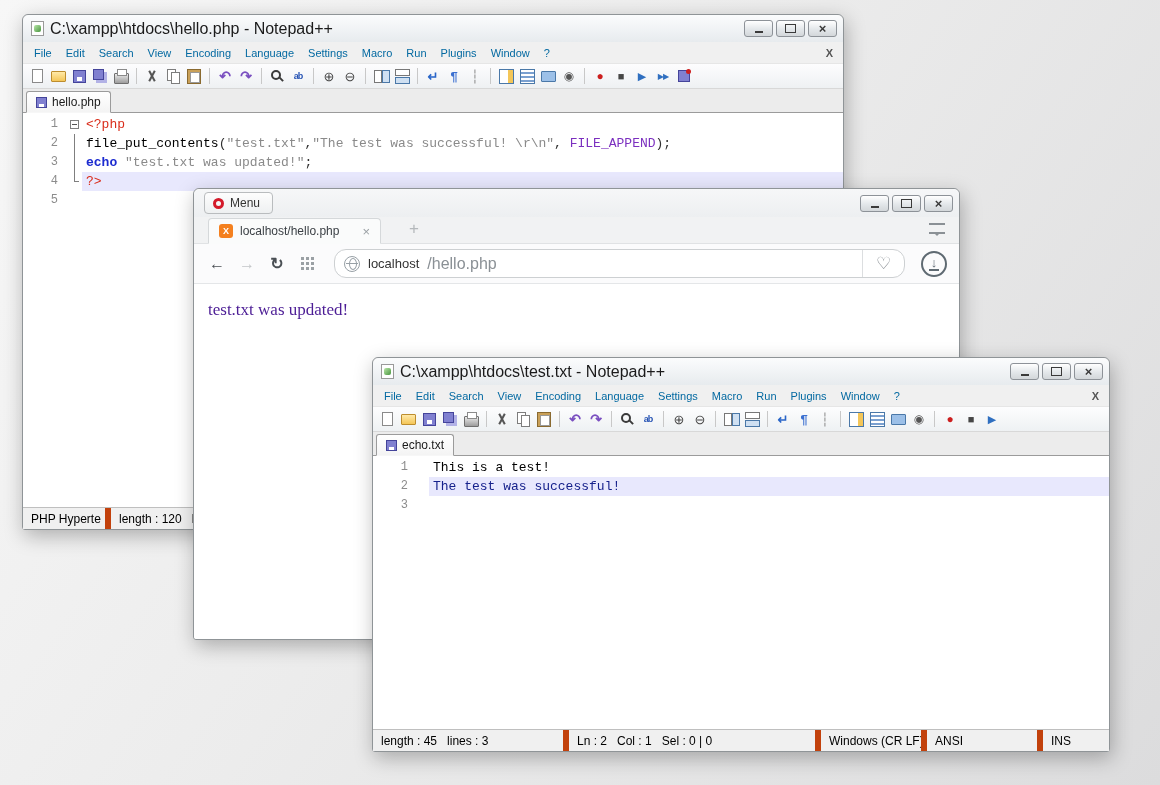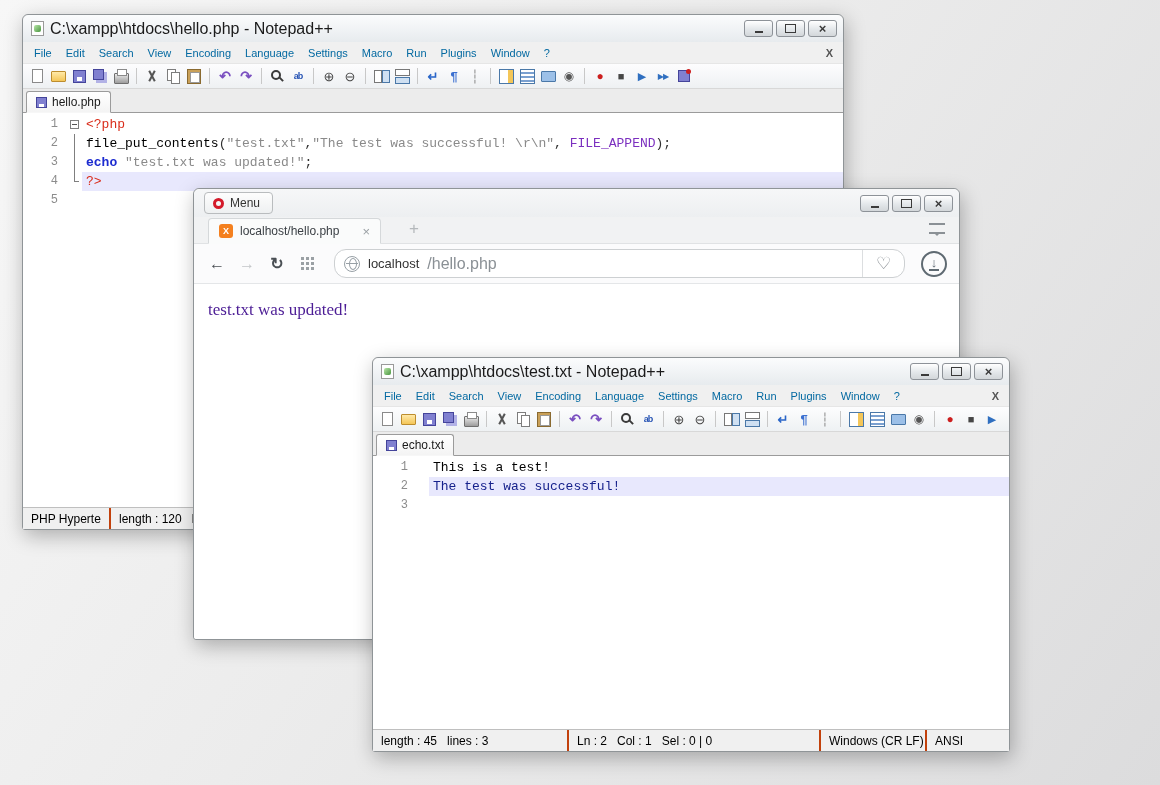--- a/index.html
+++ b/index.html
@@ -110,32 +110,32 @@
   .tk-fn { color:#000; }
   .tk-pun { color:#303030; }
   .tk-str { color:#8a8a8a; }
   .tk-const { color:#7b2fbf; }
   .tk-kw { color:#1c2bd0; font-weight:bold; }
   .tk-navy { color:#16218c; }
   .tk-plain { color:#000; }
   
   .statusbar { height:22px; flex:0 0 22px; background:#f0f0f0; border-top:1px solid #bfbfbf;
     display:flex; align-items:center; font-size:12px; color:#000; overflow:hidden; }
-  .st-seg { padding:0 8px; border-right:2px solid #c2410c; white-space:pre; overflow:hidden; height:100%; display:flex; align-items:center; }
+  .st-seg { padding:0 8px; border-right:6px solid #c2410c; white-space:pre; overflow:hidden; height:100%; display:flex; align-items:center; }
   .w1s1 { flex:0 0 88px; }
   .w1s2 { flex:0 0 420px; }
   .w3s1 { flex:0 0 196px; }
   .w3s2 { flex:0 0 252px; }
   .w3s3 { flex:0 0 106px; }
   .w3s4 { flex:0 0 116px; }
   .w3s5 { flex:1 1 auto; border-right:none; }
   
   #win1 { left:22px; top:14px; width:822px; height:516px; z-index:1; }
   #opera { left:193px; top:188px; width:767px; height:452px; z-index:2; background:#fff; }
-  #win3 { left:372px; top:357px; width:638px; height:395px; z-index:3; }
+  #win3 { left:372px; top:357px; width:738px; height:395px; z-index:3; }
   
   .o-top { height:28px; flex:0 0 28px; display:flex; align-items:center; padding:0 6px 0 10px;
     background:linear-gradient(#f6f7f8,#edeff1); border-radius:6px 6px 0 0; }
   .o-menu-btn { display:flex; align-items:center; gap:6px; padding:3px 12px 3px 8px;
     border:1px solid #b9bcbe; border-radius:4px; background:linear-gradient(#fdfdfd,#eef0f1);
     font-size:12px; color:#333; }
   .o-logo { width:11px; height:11px; border:3px solid #d41a2a; border-radius:50%; }
   .o-tabs { height:27px; flex:0 0 27px; background:#f1f2f3; border-bottom:1px solid #e0e2e4;
     display:flex; align-items:flex-end; padding-left:14px;gap:20px; }
   .o-tab { height:26px; margin-bottom:-1px; background:#fafbfb; border:1px solid #d5d8da; border-bottom:1px solid #fafbfb;

